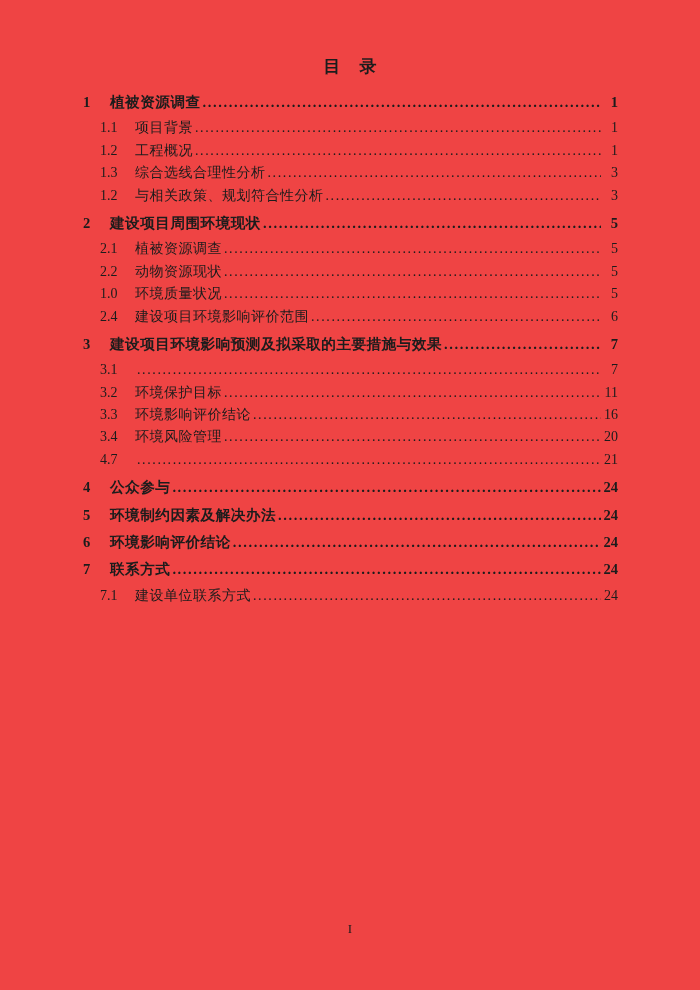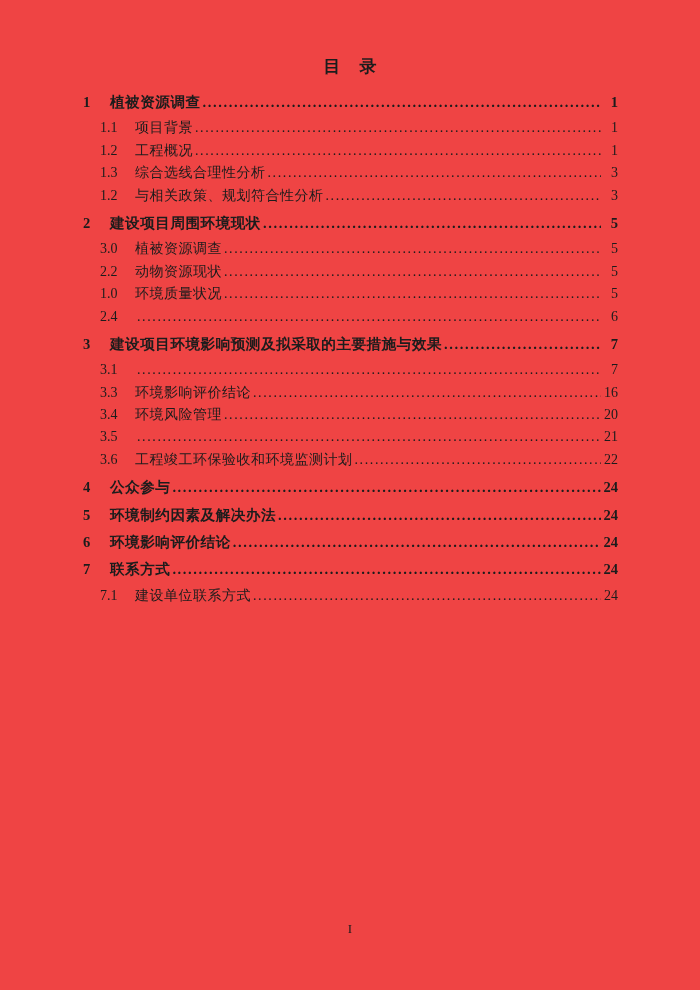--- a/index.html
+++ b/index.html
@@ -111,75 +111,76 @@
         <span class="toc-leader"></span>
         <span class="toc-page">3</span>
       </div>
       <div class="toc-row lvl1">
         <span class="toc-num">2</span>
         <span class="toc-label">建设项目周围环境现状</span>
         <span class="toc-leader"></span>
         <span class="toc-page">5</span>
       </div>
       <div class="toc-row lvl2">
-        <span class="toc-num">3.0</span>
+        <span class="toc-num">2.1</span>
         <span class="toc-label">植被资源调查</span>
         <span class="toc-leader"></span>
         <span class="toc-page">5</span>
       </div>
       <div class="toc-row lvl2">
         <span class="toc-num">2.2</span>
         <span class="toc-label">动物资源现状</span>
         <span class="toc-leader"></span>
         <span class="toc-page">5</span>
       </div>
       <div class="toc-row lvl2">
         <span class="toc-num">1.0</span>
         <span class="toc-label">环境质量状况</span>
         <span class="toc-leader"></span>
         <span class="toc-page">5</span>
       </div>
       <div class="toc-row lvl2">
         <span class="toc-num">2.4</span>
+        <span class="toc-label">建设项目环境影响评价范围</span>
         <span class="toc-leader"></span>
         <span class="toc-page">6</span>
       </div>
       <div class="toc-row lvl1">
         <span class="toc-num">3</span>
         <span class="toc-label">建设项目环境影响预测及拟采取的主要措施与效果</span>
         <span class="toc-leader"></span>
         <span class="toc-page">7</span>
       </div>
       <div class="toc-row lvl2">
         <span class="toc-num">3.1</span>
         <span class="toc-leader"></span>
         <span class="toc-page">7</span>
       </div>
       <div class="toc-row lvl2">
+        <span class="toc-num">3.2</span>
+        <span class="toc-label">环境保护目标</span>
+        <span class="toc-leader"></span>
+        <span class="toc-page">11</span>
+      </div>
+      <div class="toc-row lvl2">
         <span class="toc-num">3.3</span>
         <span class="toc-label">环境影响评价结论</span>
         <span class="toc-leader"></span>
         <span class="toc-page">16</span>
       </div>
       <div class="toc-row lvl2">
         <span class="toc-num">3.4</span>
         <span class="toc-label">环境风险管理</span>
         <span class="toc-leader"></span>
         <span class="toc-page">20</span>
       </div>
       <div class="toc-row lvl2">
-        <span class="toc-num">3.5</span>
+        <span class="toc-num">4.7</span>
         <span class="toc-leader"></span>
         <span class="toc-page">21</span>
-      </div>
-      <div class="toc-row lvl2">
-        <span class="toc-num">3.6</span>
-        <span class="toc-label">工程竣工环保验收和环境监测计划</span>
-        <span class="toc-leader"></span>
-        <span class="toc-page">22</span>
       </div>
       <div class="toc-row lvl1">
         <span class="toc-num">4</span>
         <span class="toc-label">公众参与</span>
         <span class="toc-leader"></span>
         <span class="toc-page">24</span>
       </div>
       <div class="toc-row lvl1">
         <span class="toc-num">5</span>
         <span class="toc-label">环境制约因素及解决办法</span>

